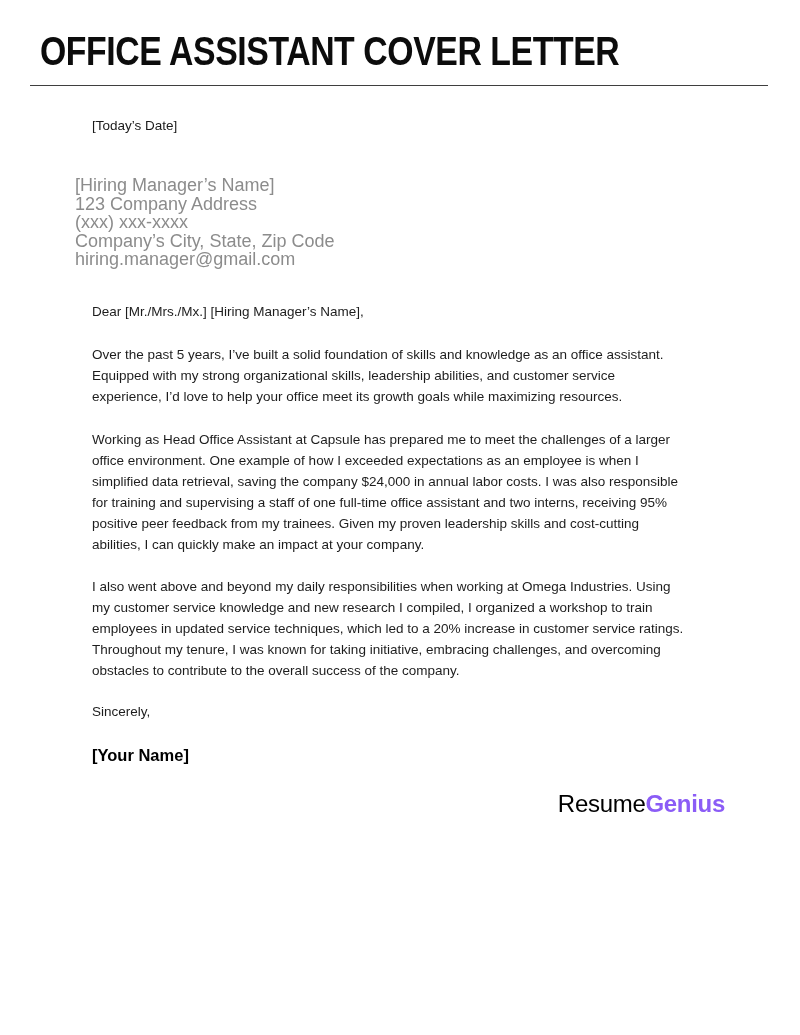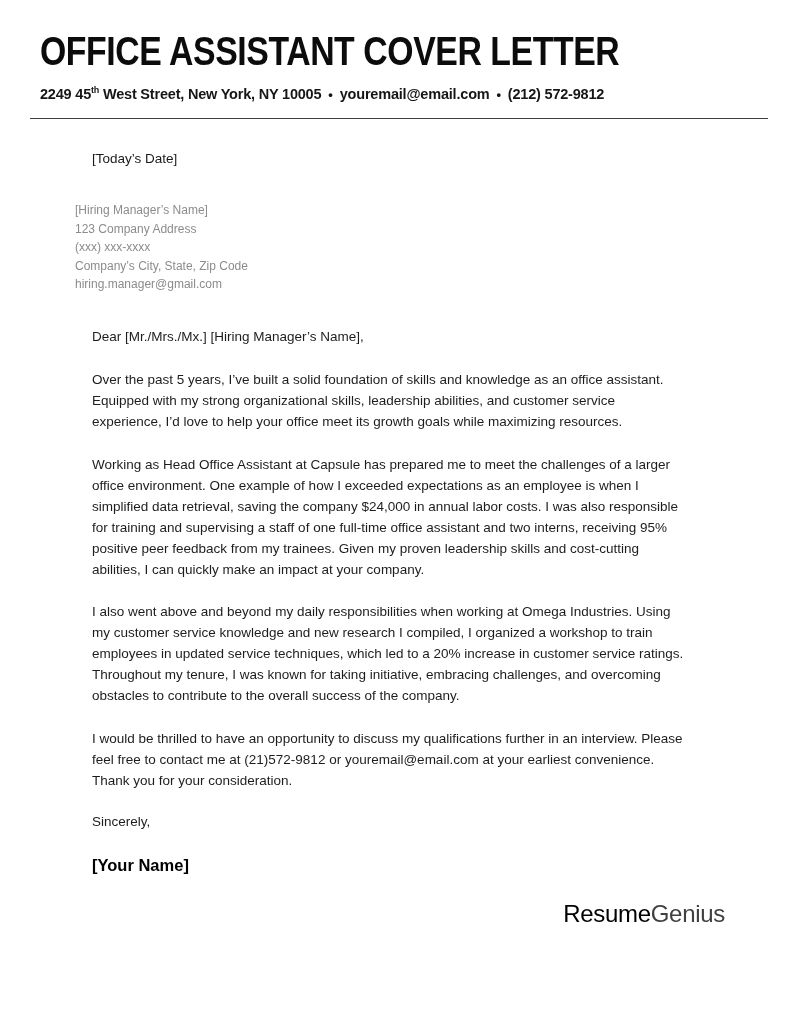--- a/index.html
+++ b/index.html
@@ -61,22 +61,22 @@
     width: 630px;
     font-size: 13.5px;
     line-height: 21px;
   }
   .letter p { margin: 17px; }
   .date {
     margin-top: 29px !important;
     color: #1a1a1a;
   }
   .recipient {
-    margin-top: 32px;
-    font-size: 12px;
+    margin-top: 40px;
+    font-size: 18px;
     line-height: 18.6px;
     color: #8c8c8c;
   }
   .salutation { margin-top: 32px !important; }
   .para   { margin-top: 22px !important; }
   .para-3 { margin-top: 21px !important; }
   .closing { margin-top: 20px !important; }
   .signature {
     margin-top: 22px !important;
     font-size: 16.5px;
@@ -93,55 +93,51 @@
     font-size: 24px;
     line-height: 25px;
     letter-spacing: -0.3px;
     white-space: nowrap;
   }
   .logo-light {
     font-weight: 400;
     color: #000000;
   }
   .logo-bold {
-    font-weight: 400;
-    color: #404040;
+    font-weight: 700;
+    color: #8b5cf6;
   }
 </style>
 </head>
 <body>
 
 <div class="page">
 
   <header class="header">
     <h1 class="title">OFFICE ASSISTANT COVER LETTER</h1>
-    <div class="contact">
-      <span><span>2249 45</span><sup>th</sup><span> West Street, New York, NY 10005</span></span><span class="bullet">•</span><span>youremail@email.com</span><span class="bullet">•</span><span>(212) 572-9812</span>
-    </div>
   </header>
 
   <hr class="rule">
 
   <main class="letter">
     <p class="date">[Today’s Date]</p>
 
     <div class="recipient">
       <div>[Hiring Manager’s Name]</div>
       <div>123 Company Address</div>
       <div>(xxx) xxx-xxxx</div>
       <div>Company’s City, State, Zip Code</div>
       <div>hiring.manager@gmail.com</div>
     </div>
 
     <p class="salutation">Dear [Mr./Mrs./Mx.] [Hiring Manager’s Name],</p>
 
     <p class="para">Over the past 5 years, I’ve built a solid foundation of skills and knowledge as an office assistant. Equipped with my strong organizational skills, leadership abilities, and customer service experience, I’d love to help your office meet its growth goals while maximizing resources.</p>
     <p class="para">Working as Head Office Assistant at Capsule has prepared me to meet the challenges of a larger office environment. One example of how I exceeded expectations as an employee is when I simplified data retrieval, saving the company $24,000 in annual labor costs. I was also responsible for training and supervising a staff of one full-time office assistant and two interns, receiving 95% positive peer feedback from my trainees. Given my proven leadership skills and cost-cutting abilities, I can quickly make an impact at your company.</p>
     <p class="para para-3">I also went above and beyond my daily responsibilities when working at Omega Industries. Using my customer service knowledge and new research I compiled, I organized a workshop to train employees in updated service techniques, which led to a 20% increase in customer service ratings. Throughout my tenure, I was known for taking initiative, embracing challenges, and overcoming obstacles to contribute to the overall success of the company.</p>
-    <p class="para">I would be thrilled to have an opportunity to discuss my qualifications further in an interview. Please feel free to contact me at (21)572-9812 or youremail@email.com at your earliest convenience. Thank you for your consideration.</p>
 
     <p class="closing">Sincerely,</p>
     <p class="signature">[Your Name]</p>
   </main>
 
   <footer class="footer">
     <span class="logo"><span class="logo-light">Resume</span><span class="logo-bold">Genius</span></span>
   </footer>
 
 </div>

